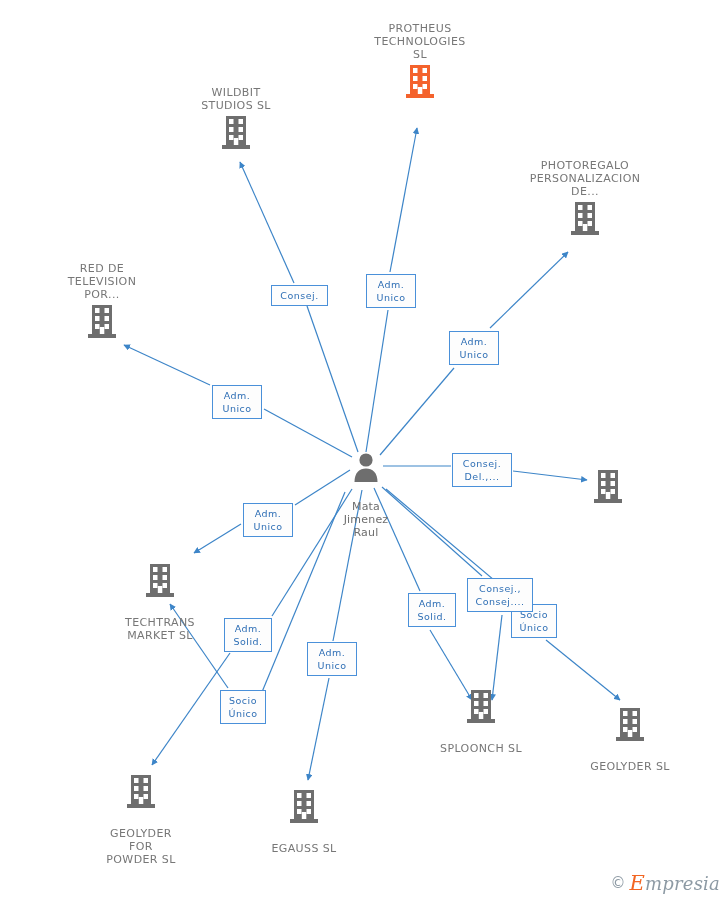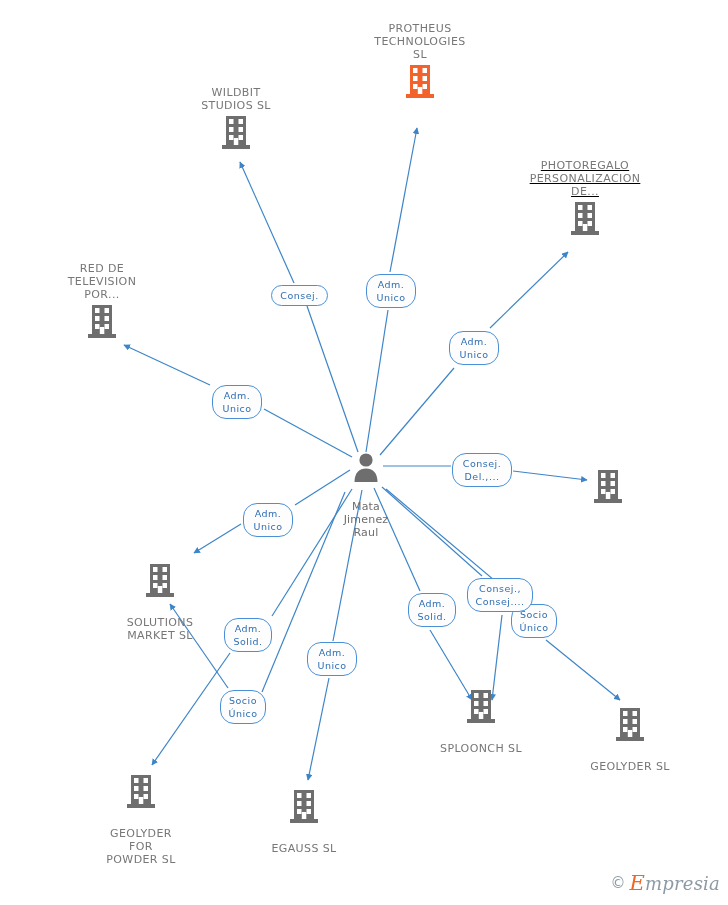--- a/index.html
+++ b/index.html
@@ -52,21 +52,21 @@
   }
   .node.person .node-label {
     color: #6e6e6e;
     letter-spacing: 0.2px;
   }
   .edge-label {
     position: absolute;
     box-sizing: border-box;
     background: #fdfdfd;
     border: 1.4px solid #4a90d9;
-    border-radius: 14px;
+    border-radius: 0;
     color: #2f6fb5;
     font-family: "DejaVu Sans", sans-serif;
     font-size: 9.5px;
     line-height: 13px;
     letter-spacing: 0.5px;
     text-align: center;
     padding: 3px 5px;
     white-space: pre-line;
     z-index: 5;
   }
@@ -174,21 +174,21 @@
       <rect x="8" y="5" width="4.5" height="5" fill="#ffffff"></rect>
       <rect x="17.5" y="5" width="4.5" height="5" fill="#ffffff"></rect>
       <rect x="8" y="13" width="4.5" height="5" fill="#ffffff"></rect>
       <rect x="17.5" y="13" width="4.5" height="5" fill="#ffffff"></rect>
       <rect x="8" y="21" width="4.5" height="5" fill="#ffffff"></rect>
       <rect x="17.5" y="21" width="4.5" height="5" fill="#ffffff"></rect>
       <rect x="12.8" y="24" width="4.5" height="7" fill="#ffffff"></rect>
     </svg>
   </div>
 
-  <div class="node" style="left:585px; top:159px;text-decoration:underline;">
+  <div class="node" style="left:585px; top:159px;">
     <span class="node-label above">PHOTOREGALO
 PERSONALIZACION
 DE...</span>
     <svg class="node-icon" width="30" height="36" viewBox="0 0 30 36">
       <rect x="5" y="2" width="20" height="29" fill="#6e6e6e"></rect>
       <rect x="1" y="31" width="28" height="4" fill="#6e6e6e"></rect>
       <rect x="8" y="5" width="4.5" height="5" fill="#ffffff"></rect>
       <rect x="17.5" y="5" width="4.5" height="5" fill="#ffffff"></rect>
       <rect x="8" y="13" width="4.5" height="5" fill="#ffffff"></rect>
       <rect x="17.5" y="13" width="4.5" height="5" fill="#ffffff"></rect>
@@ -244,21 +244,21 @@
       <rect x="5" y="2" width="20" height="29" fill="#6e6e6e"></rect>
       <rect x="1" y="31" width="28" height="4" fill="#6e6e6e"></rect>
       <rect x="8" y="5" width="4.5" height="5" fill="#ffffff"></rect>
       <rect x="17.5" y="5" width="4.5" height="5" fill="#ffffff"></rect>
       <rect x="8" y="13" width="4.5" height="5" fill="#ffffff"></rect>
       <rect x="17.5" y="13" width="4.5" height="5" fill="#ffffff"></rect>
       <rect x="8" y="21" width="4.5" height="5" fill="#ffffff"></rect>
       <rect x="17.5" y="21" width="4.5" height="5" fill="#ffffff"></rect>
       <rect x="12.8" y="24" width="4.5" height="7" fill="#ffffff"></rect>
     </svg>
-    <span class="node-label below">SOLUTIONS
+    <span class="node-label below">TECHTRANS
 MARKET  SL</span>
   </div>
 
   <div class="node" style="left:481px; top:688px;">
     <svg class="node-icon" width="30" height="36" viewBox="0 0 30 36">
       <rect x="5" y="2" width="20" height="29" fill="#6e6e6e"></rect>
       <rect x="1" y="31" width="28" height="4" fill="#6e6e6e"></rect>
       <rect x="8" y="5" width="4.5" height="5" fill="#ffffff"></rect>
       <rect x="17.5" y="5" width="4.5" height="5" fill="#ffffff"></rect>
       <rect x="8" y="13" width="4.5" height="5" fill="#ffffff"></rect>

